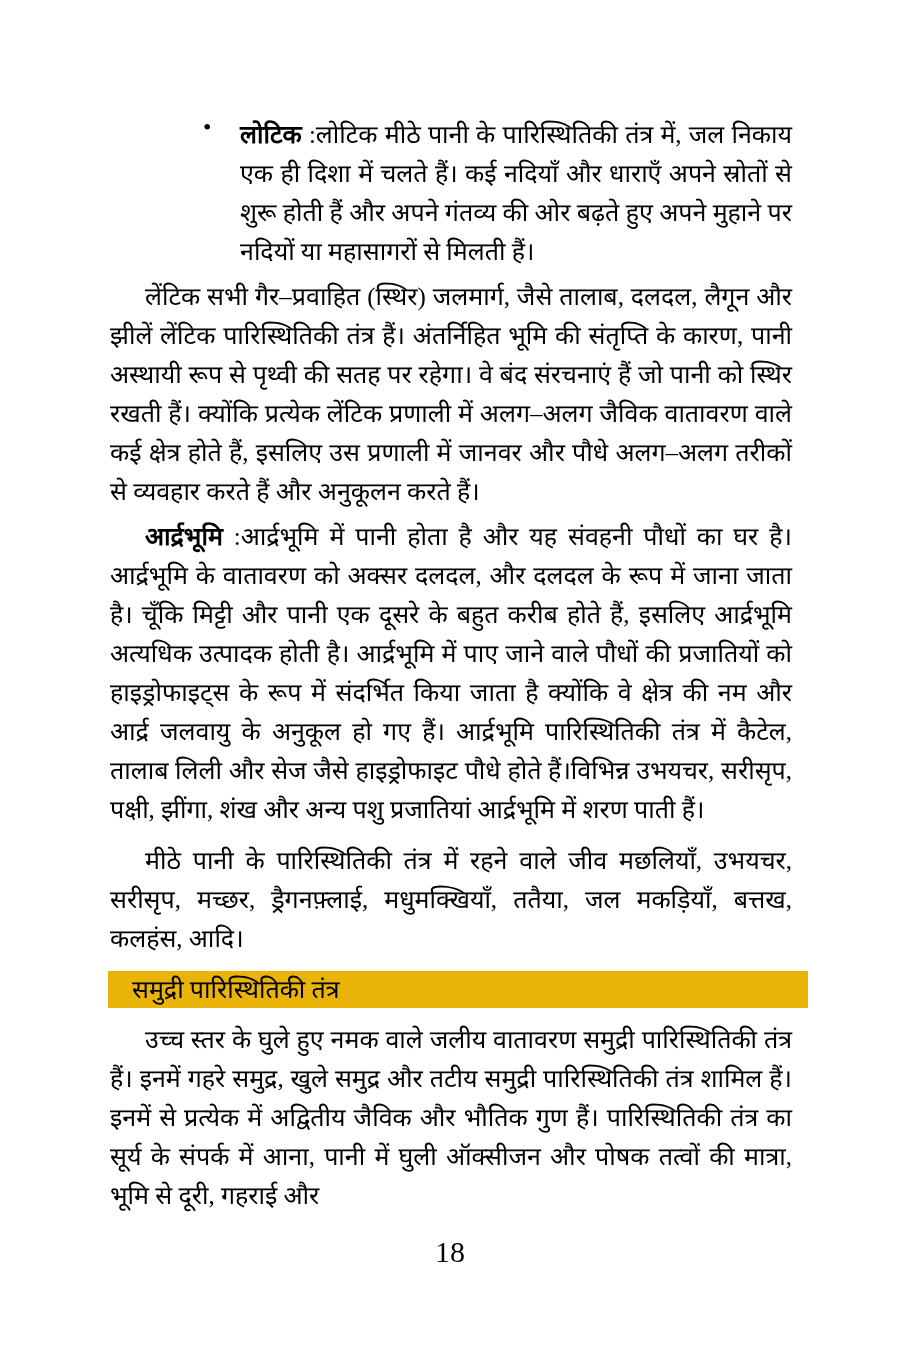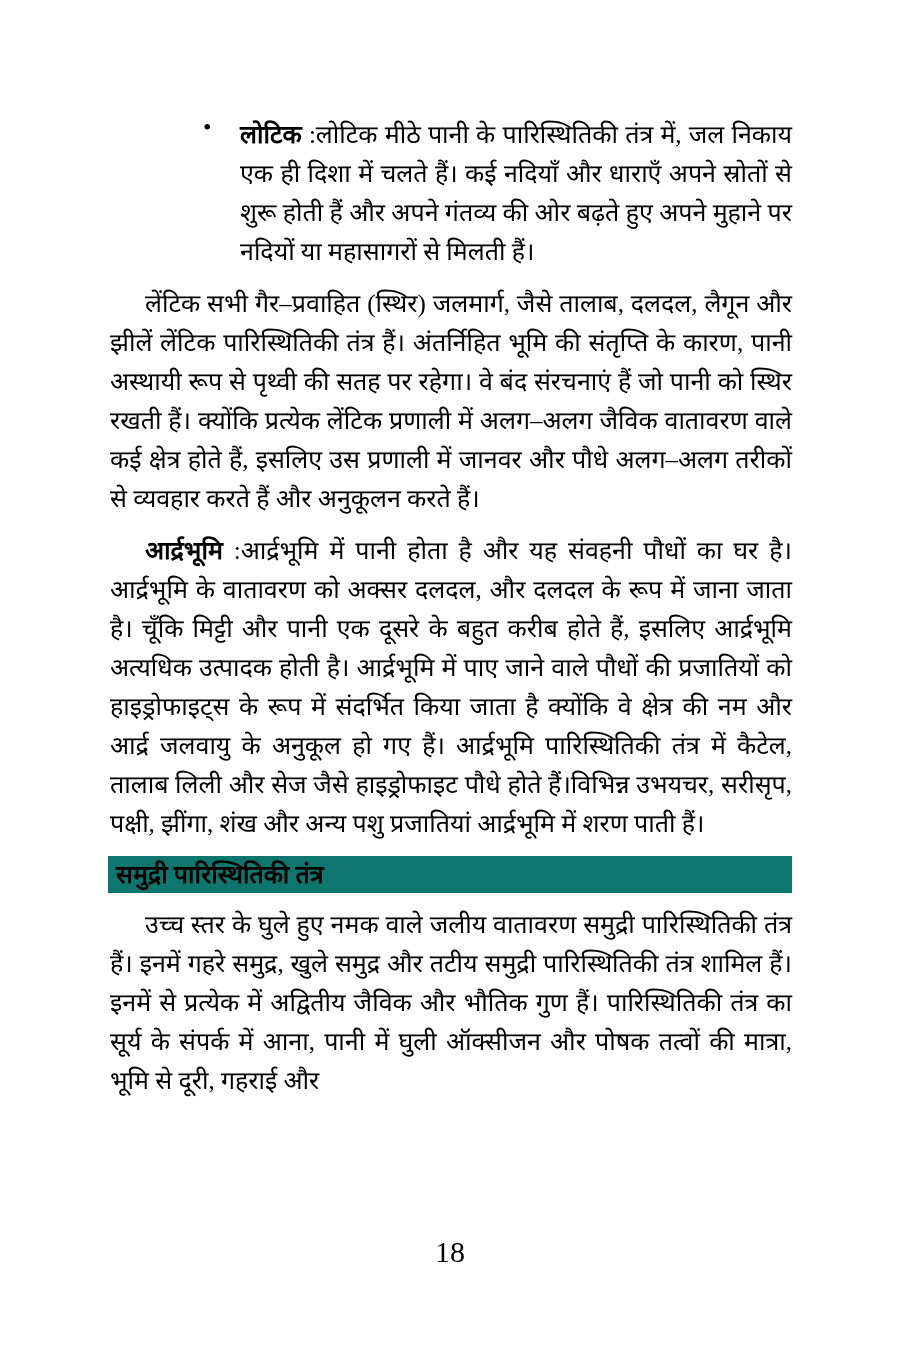--- a/index.html
+++ b/index.html
@@ -38,32 +38,32 @@
     flex: 1;
     text-align: justify;
     margin-top: 7px;
   }
   .term { font-weight: bold; }
   .para {
     margin: 0;
     text-align: justify;
     text-indent: 35px;
   }
-  .para.gap-s  { margin-top: 13px; }
+  .para.gap-s  { margin-top: 6px; }
   .para.gap-m  { margin-top: 12px; }
   .para.gap-l  { margin-top: 12px; }
   .heading-bar {
     margin-top: 13px;
     margin-left: -2px;
     width: 676px;
-    padding-left: 8px;
+    padding-left: 24px;
     height: 37px;
     line-height: 37px;
-    background: #0f766e;
-    font-weight: bold;
+    background: #eab308;
+    font-weight: normal;
     font-size: 25px;
   }
   .page-number {
     position: absolute;
     left: 0;
     top: 1236px;
     width: 900px;
     text-align: center;
     font-size: 30px;
     line-height: 32px;
@@ -77,20 +77,21 @@
 
     <div class="bullet-item">
       <span class="bullet-marker">•</span>
       <div class="bullet-text"><span class="term">लोटिक</span><span> :</span><span>लोटिक मीठे पानी के पारिस्थितिकी तंत्र में, जल निकाय एक ही दिशा में चलते हैं। कई नदियाँ और धाराएँ अपने स्रोतों से शुरू होती हैं और अपने गंतव्य की ओर बढ़ते हुए अपने मुहाने पर नदियों या महासागरों से मिलती हैं।</span></div>
     </div>
 
     <p class="para gap-s">लेंटिक सभी गैर–प्रवाहित (स्थिर) जलमार्ग, जैसे तालाब, दलदल, लैगून और झीलें लेंटिक पारिस्थितिकी तंत्र हैं। अंतर्निहित भूमि की संतृप्ति के कारण, पानी अस्थायी रूप से पृथ्वी की सतह पर रहेगा। वे बंद संरचनाएं हैं जो पानी को स्थिर रखती हैं। क्योंकि प्रत्येक लेंटिक प्रणाली में अलग–अलग जैविक वातावरण वाले कई क्षेत्र होते हैं, इसलिए उस प्रणाली में जानवर और पौधे अलग–अलग तरीकों से व्यवहार करते हैं और अनुकूलन करते हैं।</p>
 
     <p class="para gap-s"><span class="term">आर्द्रभूमि</span><span> :</span><span>आर्द्रभूमि में पानी होता है और यह संवहनी पौधों का घर है। आर्द्रभूमि के वातावरण को अक्सर दलदल, और दलदल के रूप में जाना जाता है। चूँकि मिट्टी और पानी एक दूसरे के बहुत करीब होते हैं, इसलिए आर्द्रभूमि अत्यधिक उत्पादक होती है। आर्द्रभूमि में पाए जाने वाले पौधों की प्रजातियों को हाइड्रोफाइट्स के रूप में संदर्भित किया जाता है क्योंकि वे क्षेत्र की नम और आर्द्र जलवायु के अनुकूल हो गए हैं। आर्द्रभूमि पारिस्थितिकी तंत्र में कैटेल, तालाब लिली और सेज जैसे हाइड्रोफाइट पौधे होते हैं।विभिन्न उभयचर, सरीसृप, पक्षी, झींगा, शंख और अन्य पशु प्रजातियां आर्द्रभूमि में शरण पाती हैं।</span></p>
 
+    <p class="para gap-m">मीठे पानी के पारिस्थितिकी तंत्र में रहने वाले जीव मछलियाँ, उभयचर, सरीसृप, मच्छर, ड्रैगनफ़्लाई, मधुमक्खियाँ, ततैया, जल मकड़ियाँ, बत्तख, कलहंस, आदि।</p>
 
     <div class="heading-bar">
       <span>समुद्री पारिस्थितिकी तंत्र</span>
     </div>
 
     <p class="para gap-l">उच्च स्तर के घुले हुए नमक वाले जलीय वातावरण समुद्री पारिस्थितिकी तंत्र हैं। इनमें गहरे समुद्र, खुले समुद्र और तटीय समुद्री पारिस्थितिकी तंत्र शामिल हैं। इनमें से प्रत्येक में अद्वितीय जैविक और भौतिक गुण हैं। पारिस्थितिकी तंत्र का सूर्य के संपर्क में आना, पानी में घुली ऑक्सीजन और पोषक तत्वों की मात्रा, भूमि से दूरी, गहराई और</p>
 
   </div>
 
   <div class="page-number">18</div>

